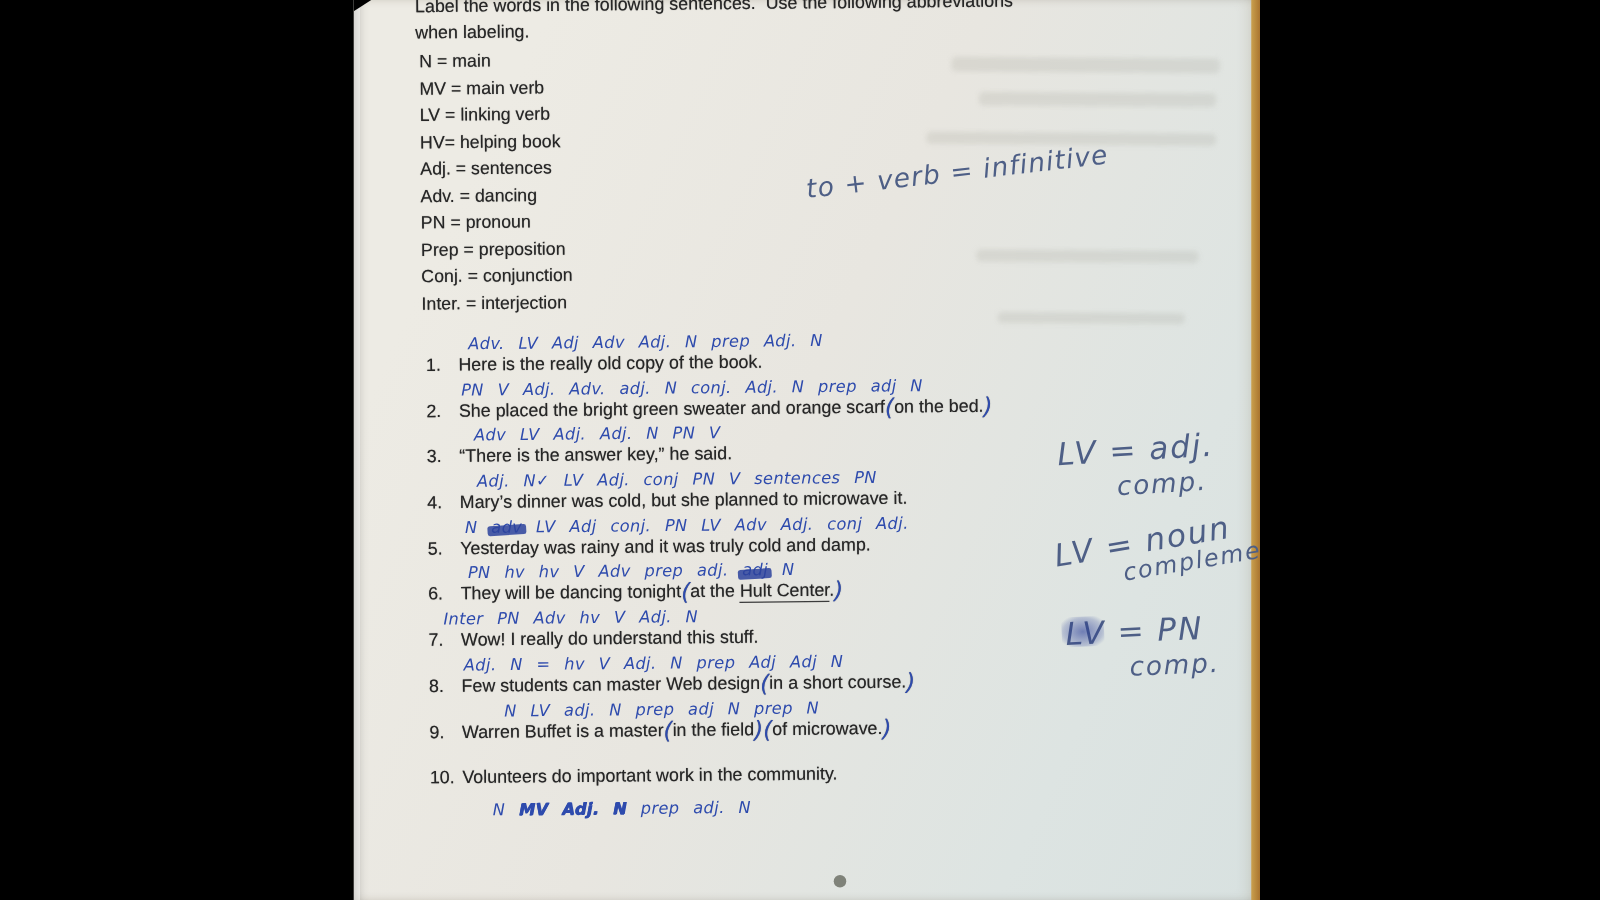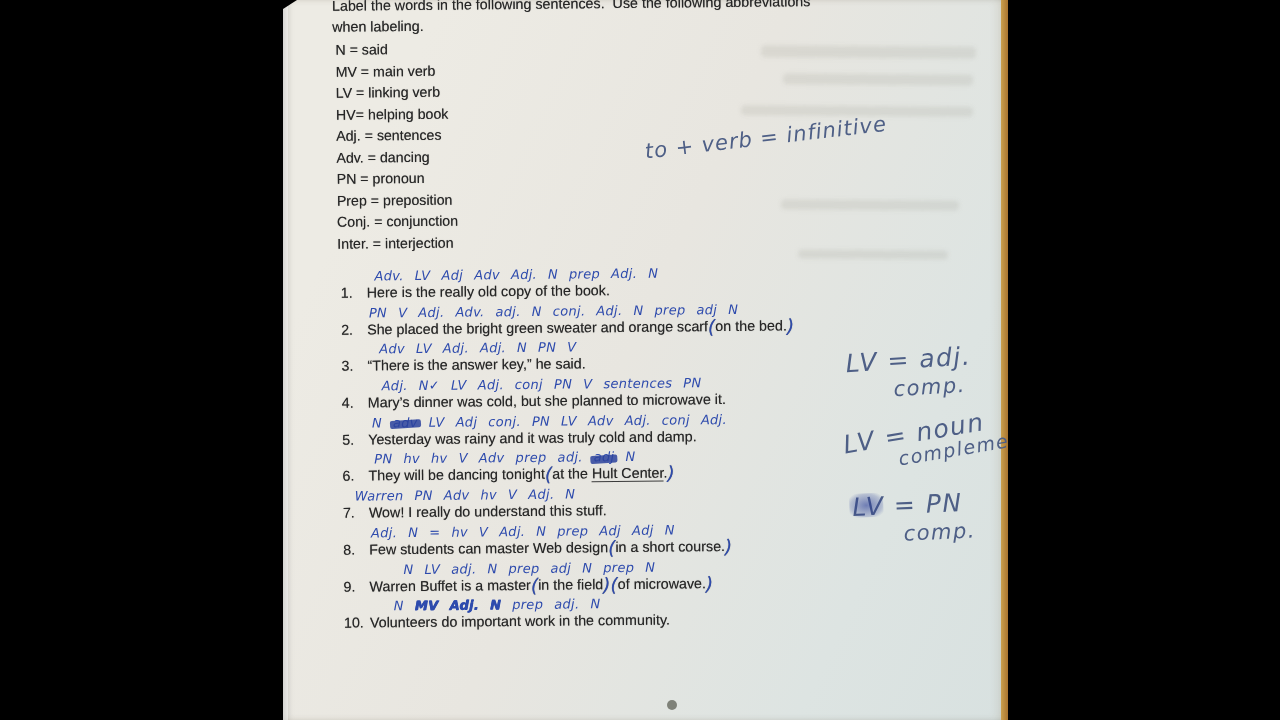--- a/index.html
+++ b/index.html
@@ -24,21 +24,21 @@
   .ink-gray{font-family:"DejaVu Sans",sans-serif;font-style:italic;color:#4e5f86;}
   .note-infinitive{position:absolute;left:363px;top:127px;font-size:21px;letter-spacing:1px;
                    transform:rotate(-6deg);}
   
   #sentences{position:absolute;left:58px;top:266px;width:600px;}
   .s-row{height:36.7px;position:relative;}
   .s-labels{height:16px;font-size:13px;font-weight:500;white-space:nowrap;}
   .tok{margin-right:11px;position:relative;display:inline-block;}
   .tok.scribble::after{content:"";position:absolute;left:-3px;right:-3px;top:35%;bottom:15%;
        background:#2c429c;opacity:.85;border-radius:2px;transform:rotate(-3deg);}
-  .tok.heavy{font-weight:bold;text-shadow:.6px 0 0 currentColor,0 .5px 0 currentColor;}
+  .tok.heavy{font-weight:bold;text-shadow:.6px 0 0 currentColor,0 .5px 0 currentColor;margin-top:43px;}
   .s-line{font-size:14.3px;white-space:nowrap;}
   .s-num{display:inline-block;width:26px;}
   .seg{white-space:pre;}
   .seg.u{border-bottom:1.6px solid #3c3c3c;margin-top:33px;}
   .ink-paren{font-family:"DejaVu Sans",sans-serif;font-style:italic;color:#2e4bad;
              font-size:1.3em;vertical-align:-2px;line-height:0;}
   
   .mnote{position:absolute;font-size:25px;letter-spacing:1.5px;line-height:1.05;}
   .mnote .l2{font-size:21px;display:block;}
   .mn0{left:563px;top:350px;transform:rotate(-3deg);}
@@ -78,21 +78,21 @@
     <div class="ghost g4"></div>
     <div class="ghost g5"></div>
 
     <div class="content">
       <div class="instructions print">
         <div class="line">Label the words in the following sentences.  Use the following abbreviations</div>
         <div class="line">when labeling.</div>
       </div>
 
       <div class="abbrev print" id="abbrev">
-          <div class="abbr-line">N = said</div>
+          <div class="abbr-line">N = main</div>
           <div class="abbr-line">MV = main verb</div>
           <div class="abbr-line">LV = linking verb</div>
           <div class="abbr-line">HV= helping book</div>
           <div class="abbr-line">Adj. = sentences</div>
           <div class="abbr-line">Adv. = dancing</div>
           <div class="abbr-line">PN = pronoun</div>
           <div class="abbr-line">Prep = preposition</div>
           <div class="abbr-line">Conj. = conjunction</div>
           <div class="abbr-line">Inter. = interjection</div>
         </div>
@@ -118,21 +118,21 @@
           </div>
           <div class="s-row">
             <div class="s-labels ink" style="margin-left: 30px;"><span class="tok">N</span><span class="tok scribble">adv</span><span class="tok">LV</span><span class="tok">Adj</span><span class="tok">conj.</span><span class="tok">PN</span><span class="tok">LV</span><span class="tok">Adv</span><span class="tok">Adj.</span><span class="tok">conj</span><span class="tok">Adj.</span></div>
             <div class="s-line print"><span class="s-num">5.</span><span class="seg">Yesterday was rainy and it was truly cold and damp.</span></div>
           </div>
           <div class="s-row">
             <div class="s-labels ink" style="margin-left: 32px;"><span class="tok">PN</span><span class="tok">hv</span><span class="tok">hv</span><span class="tok">V</span><span class="tok">Adv</span><span class="tok">prep</span><span class="tok">adj.</span><span class="tok scribble">adj</span><span class="tok">N</span></div>
             <div class="s-line print"><span class="s-num">6.</span><span class="seg">They will be dancing tonight</span><span class="ink-paren">(</span><span class="seg">at the </span><span class="seg u">Hult Center</span><span class="seg">.</span><span class="ink-paren">)</span></div>
           </div>
           <div class="s-row">
-            <div class="s-labels ink" style="margin-left: 12px;"><span class="tok">Warren</span><span class="tok">PN</span><span class="tok">Adv</span><span class="tok">hv</span><span class="tok">V</span><span class="tok">Adj.</span><span class="tok">N</span></div>
+            <div class="s-labels ink" style="margin-left: 12px;"><span class="tok">Inter</span><span class="tok">PN</span><span class="tok">Adv</span><span class="tok">hv</span><span class="tok">V</span><span class="tok">Adj.</span><span class="tok">N</span></div>
             <div class="s-line print"><span class="s-num">7.</span><span class="seg">Wow! I really do understand this stuff.</span></div>
           </div>
           <div class="s-row">
             <div class="s-labels ink" style="margin-left: 28px;"><span class="tok">Adj.</span><span class="tok">N</span><span class="tok">=</span><span class="tok">hv</span><span class="tok">V</span><span class="tok">Adj.</span><span class="tok">N</span><span class="tok">prep</span><span class="tok">Adj</span><span class="tok">Adj</span><span class="tok">N</span></div>
             <div class="s-line print"><span class="s-num">8.</span><span class="seg">Few students can master Web design</span><span class="ink-paren">(</span><span class="seg">in a short course.</span><span class="ink-paren">)</span></div>
           </div>
           <div class="s-row">
             <div class="s-labels ink" style="margin-left: 60px;"><span class="tok">N</span><span class="tok">LV</span><span class="tok">adj.</span><span class="tok">N</span><span class="tok">prep</span><span class="tok">adj</span><span class="tok">N</span><span class="tok">prep</span><span class="tok">N</span></div>
             <div class="s-line print"><span class="s-num">9.</span><span class="seg">Warren Buffet is a master</span><span class="ink-paren">(</span><span class="seg">in the field</span><span class="ink-paren">)(</span><span class="seg">of microwave.</span><span class="ink-paren">)</span></div>
           </div>

